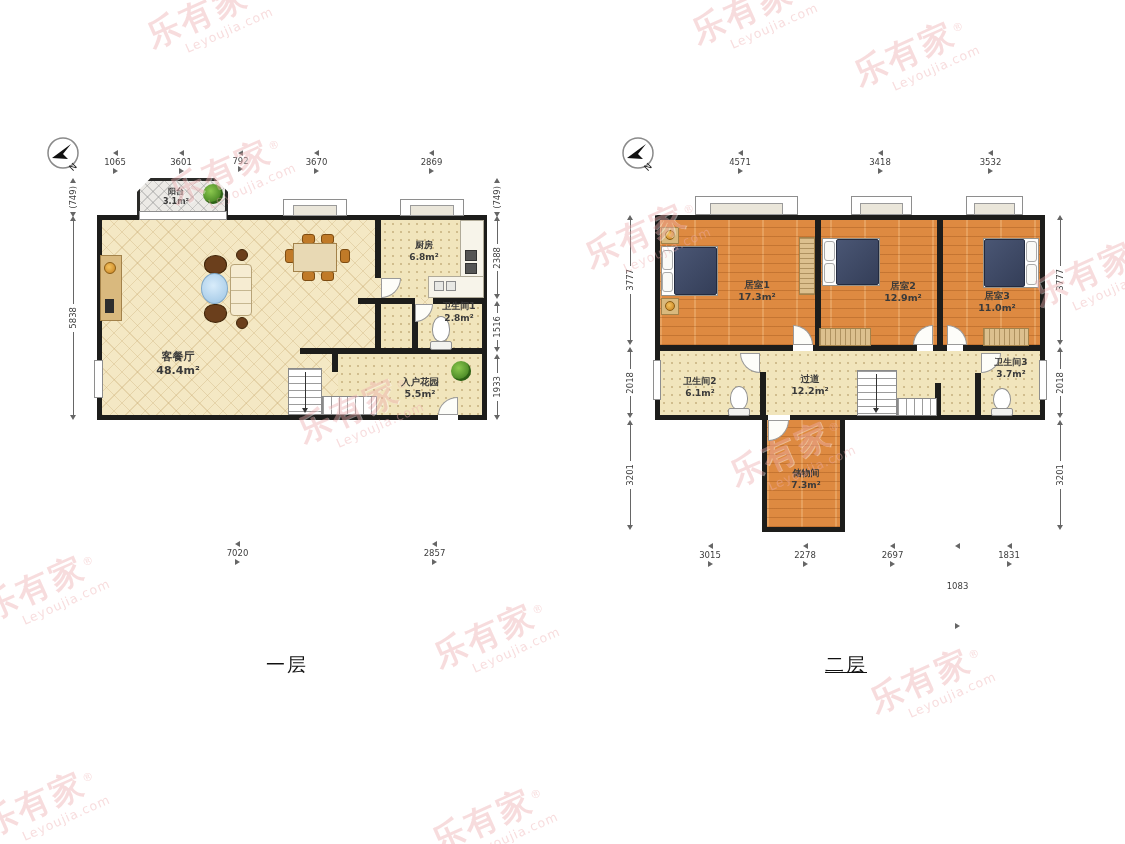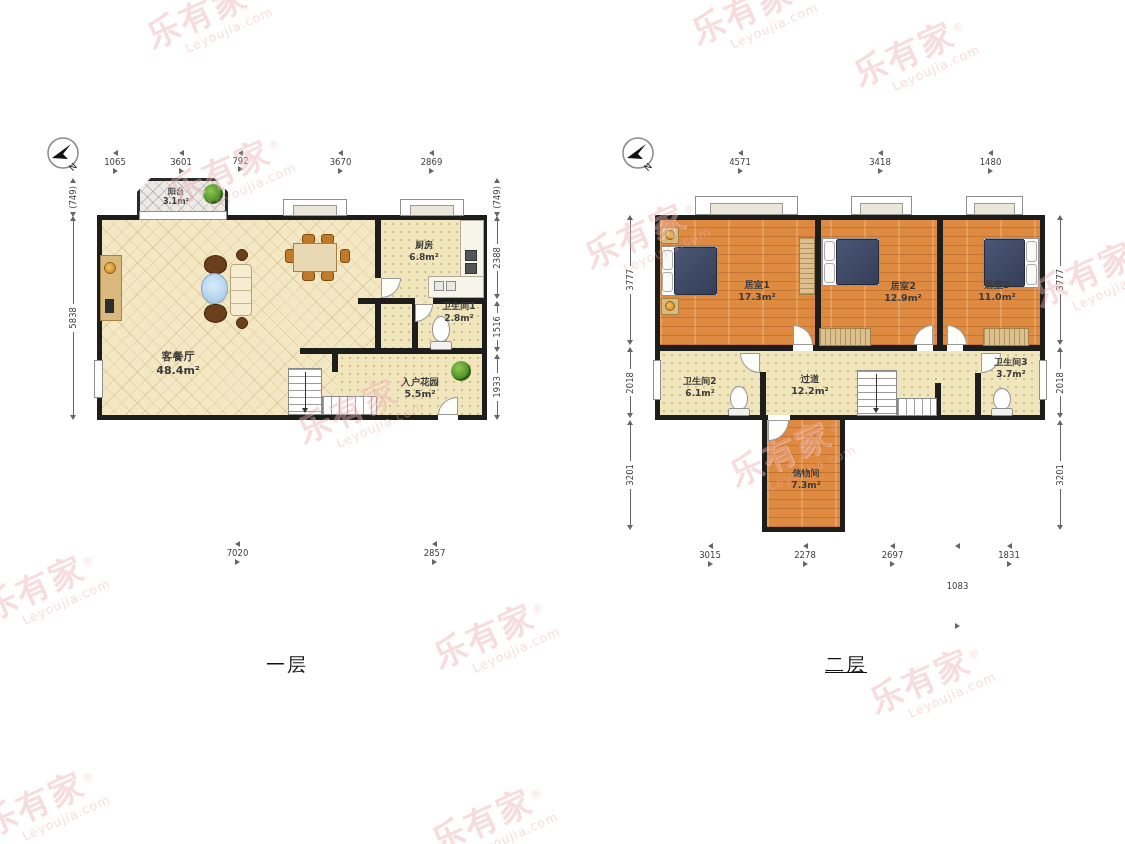--- a/index.html
+++ b/index.html
@@ -200,21 +200,21 @@
       <i></i>
       <b>3601</b>
       <i></i>
       <s class="ar"></s>
     </div>
   <div class="dh" style="left:229px;top:150px;width:23px;">
       <s class="al"></s>
       <b>792</b>
       <s class="ar"></s>
     </div>
-  <div class="dh" style="left:254px;top:150px;width:125px;margin-left:24px;">
+  <div class="dh" style="left:254px;top:150px;width:125px;">
       <s class="al"></s>
       <i></i>
       <b>3670</b>
       <i></i>
       <s class="ar"></s>
     </div>
   <div class="dh" style="left:383px;top:150px;width:97px;">
       <s class="al"></s>
       <i></i>
       <b>2869</b>
@@ -356,21 +356,21 @@
   <div class="ahead" style="left:873px;top:408px;"></div>
 
   <div class="rl" style="left:757px;top:291px;font-size:9.5px;">
     <div>居室1</div>
       <div>17.3m²</div>
     </div>
   <div class="rl" style="left:903px;top:292px;font-size:9.5px;">
     <div>居室2</div>
       <div>12.9m²</div>
     </div>
-  <div class="rl" style="left:997px;top:291px;font-size:9.5px;">
+  <div class="rl" style="left:997px;top:302px;font-size:9.5px;">
     <div>居室3</div>
       <div>11.0m²</div>
     </div>
   <div class="rl" style="left:700px;top:388px;font-size:9px;">
     <div>卫生间2</div>
       <div>6.1m²</div>
     </div>
   <div class="rl" style="left:810px;top:385px;font-size:9.5px;">
     <div>过道</div>
       <div>12.2m²</div>
@@ -394,21 +394,21 @@
   <div class="dh" style="left:822px;top:150px;width:116px;">
       <s class="al"></s>
       <i></i>
       <b>3418</b>
       <i></i>
       <s class="ar"></s>
     </div>
   <div class="dh" style="left:941px;top:150px;width:99px;">
       <s class="al"></s>
       <i></i>
-      <b>1480</b>
+      <b>3532</b>
       <i></i>
       <s class="ar"></s>
     </div>
 
   <div class="dh" style="left:658px;top:543px;width:104px;">
       <s class="al"></s>
       <i></i>
       <b>3015</b>
       <i></i>
       <s class="ar"></s>

